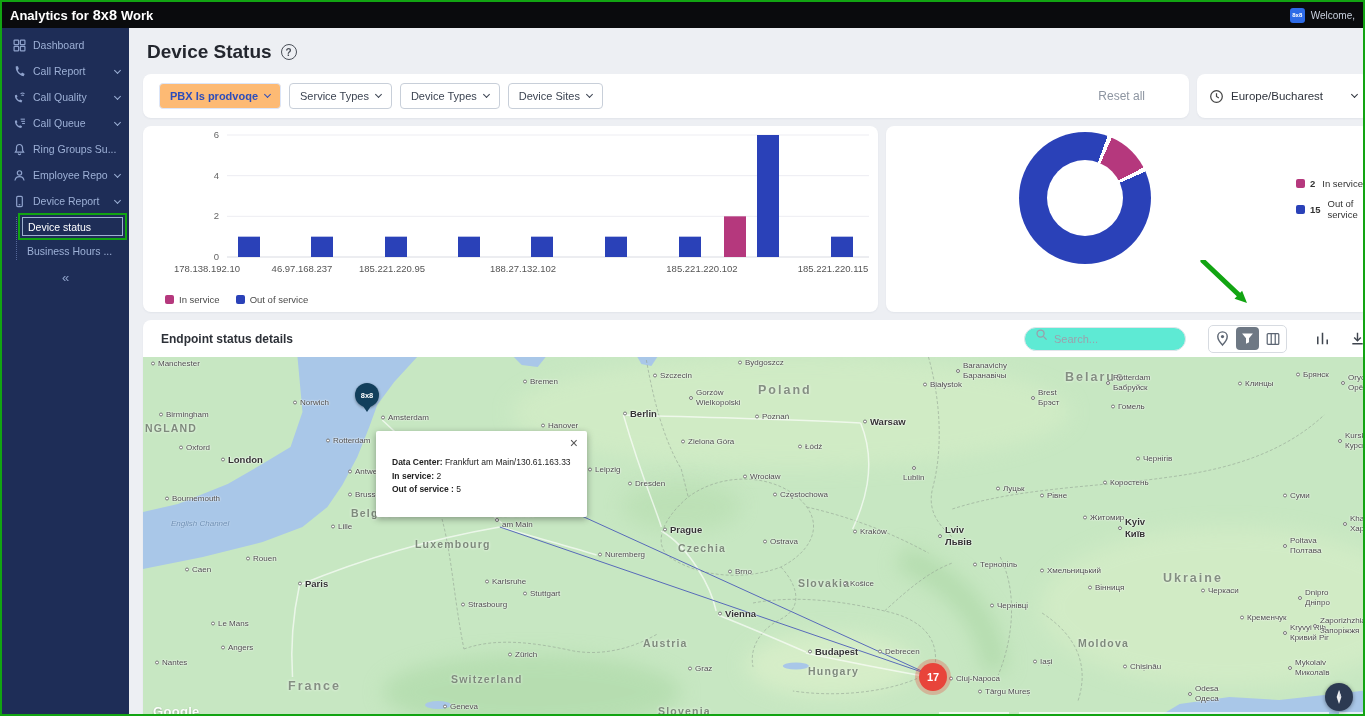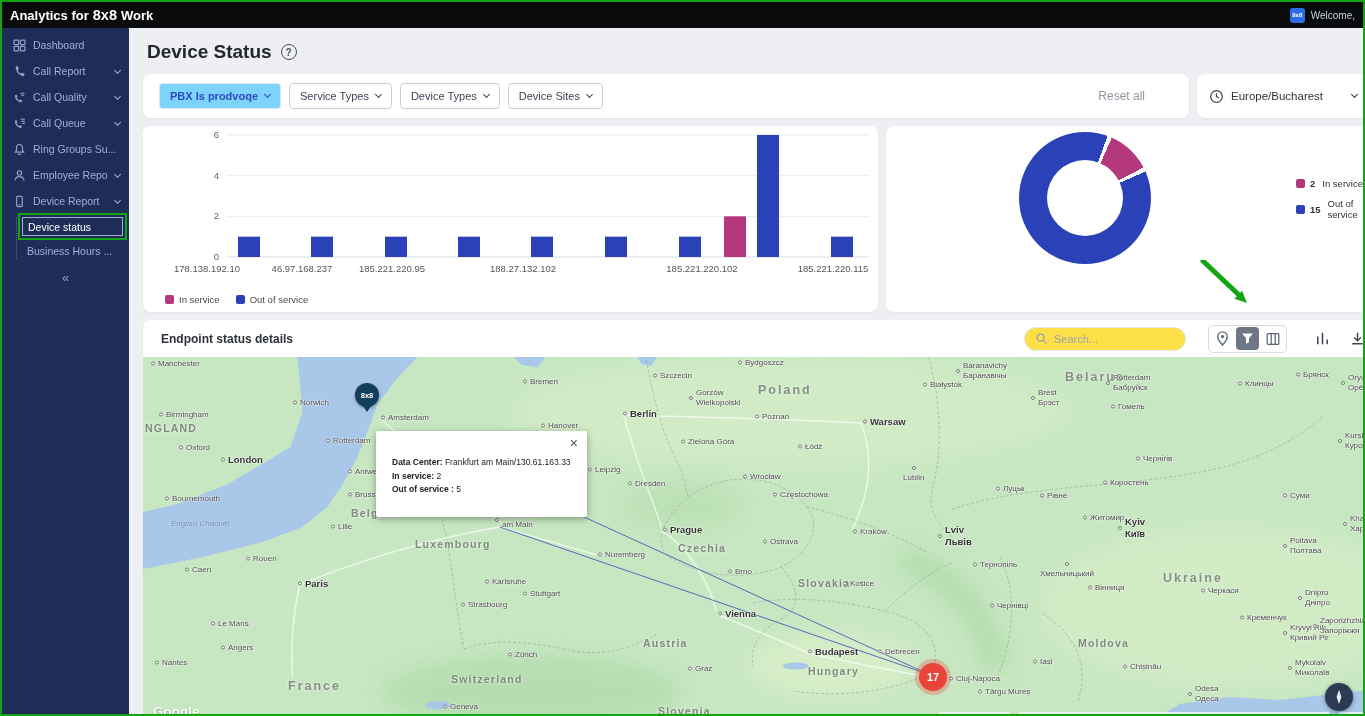--- a/index.html
+++ b/index.html
@@ -25,21 +25,21 @@
 .collapse-btn{margin-top:10px;text-align:center;color:#8ea1c9;font-size:13px;cursor:pointer}
 
 .main{position:absolute;left:127px;top:26px;right:0;bottom:0;overflow:hidden}
 .page-head{display:flex;align-items:center;gap:9px;padding:13px 0 11px 18px}
 .page-head h1{font-size:19px;color:#23262e;font-weight:bold}
 .help{width:16px;height:16px;border:1.4px solid #4a4f58;border-radius:50%;font-size:10px;color:#4a4f58;display:flex;align-items:center;justify-content:center;font-weight:bold}
 .card{background:#fff;border-radius:8px;box-shadow:0 1px 2px rgba(25,39,80,.05)}
 .filter-row{display:flex;gap:8px;margin:0 -6px 8px 14px;height:44px}
 .filter-card{flex:1;display:flex;align-items:center;gap:8px;padding:0 16px;min-width:0}
 .chip{height:26px;display:inline-flex;align-items:center;gap:7px;padding:0 10px;border-radius:4px;font-size:11px;border:1px solid #c8cfd9;background:#fff;color:#3c4452;cursor:pointer;white-space:nowrap}
-.chip.active{background:#7dd3fc;border-color:#dce6f9;color:#2c4dbb;font-weight:bold}
+.chip.active{background:#fdba74;border-color:#dce6f9;color:#2c4dbb;font-weight:bold}
 .chev2{width:5px;height:5px;border-right:1.4px solid currentColor;border-bottom:1.4px solid currentColor;transform:rotate(45deg);margin-top:-3px}
 .reset{margin-left:auto;border:none;background:none;color:#8d95a1;font-size:12px;cursor:pointer;padding-right:28px;white-space:nowrap}
 .tz-card{width:172px;flex:none;display:flex;align-items:center;gap:7px;padding:0 12px;font-size:11.5px;color:#2e333c;cursor:pointer}
 .tz-card .icon{display:flex;color:#444}
 .tz-card .chev2{margin-left:auto}
 
 .charts-row{display:flex;gap:8px;margin:0 -6px 8px 14px;height:186px}
 .bar-card{width:735px;flex:none;position:relative;overflow:hidden}
 .donut-card{flex:1;position:relative;overflow:hidden}
 .bar-legend{position:absolute;left:22px;bottom:7px;display:flex;gap:16px;align-items:center}
@@ -47,21 +47,21 @@
 .legend-sq{width:9px;height:9px;border-radius:2px;flex:none}
 .donut{position:absolute;left:133px;top:6px;width:132px;height:132px;border-radius:50%}
 .donut-hole{position:absolute;left:50%;top:50%;width:76px;height:76px;margin:-38px 0 0 -38px;background:#fff;border-radius:50%}
 .donut-legend{position:absolute;left:410px;top:52px;display:flex;flex-direction:column;gap:9px}
 .donut-legend .legend-item{font-size:9.5px;color:#333}
 .donut-legend .v{font-weight:bold;margin-right:2px}
 
 .endpoint-card{position:relative;margin:0 -6px 0 14px;height:405px;overflow:hidden;display:flex;flex-direction:column}
 .ep-head{height:37px;display:flex;align-items:center;padding-left:18px;flex:none}
 .ep-title{font-size:12px;font-weight:bold;color:#2d3138}
-.search{margin-left:auto;width:162px;height:24px;border-radius:12px;background:#fde047;border:1px solid #e2e5ea;display:flex;align-items:center;gap:6px;padding:0 10px;color:#98a0ab;flex:none}
+.search{margin-left:auto;width:162px;height:24px;border-radius:12px;background:#5eead4;border:1px solid #e2e5ea;display:flex;gap:6px;padding:0 10px;color:#98a0ab;flex:none}
 .search .icon{display:flex}
 .search input{border:none;background:transparent;outline:none;font-size:11px;color:#555;width:112px}
 .search input::placeholder{color:#9aa2ad}
 .icon-group{margin-left:22px;display:flex;align-items:center;gap:2px;border:1px solid #d7dbe1;border-radius:5px;padding:2px;height:28px;flex:none}
 .tool-btn{width:23px;height:23px;border:none;background:none;border-radius:4px;display:flex;align-items:center;justify-content:center;color:#5d6673;cursor:pointer}
 .tool-btn.active{background:#6e7884;color:#fff}
 .extra-tools{margin-left:24px;display:flex;align-items:center;gap:12px;flex:none;padding-right:0}
 .extra-tools .tool-btn{color:#3f454e}
 .map{position:relative;flex:1;background:#c7e7c2;overflow:hidden}
 .map-base,.map-lines{position:absolute;left:0;top:0;width:100%;height:100%;pointer-events:none}
@@ -696,21 +696,21 @@
               <span>Луцьк</span>
             </div>
             <div class="city" style="left: 897px; top: 138px;">
               <span class="dot"></span>
               <span>Рівне</span>
             </div>
             <div class="city" style="left: 830px; top: 207px;">
               <span class="dot"></span>
               <span>Тернопіль</span>
             </div>
-            <div class="city" style="left: 897px; top: 213px; flex-direction: column;">
+            <div class="city" style="left: 897px; top: 213px;">
               <span class="dot"></span>
               <span>Хмельницький</span>
             </div>
             <div class="city" style="left: 945px; top: 230px;">
               <span class="dot"></span>
               <span>Вінниця</span>
             </div>
             <div class="city" style="left: 847px; top: 248px;">
               <span class="dot"></span>
               <span>Чернівці</span>

